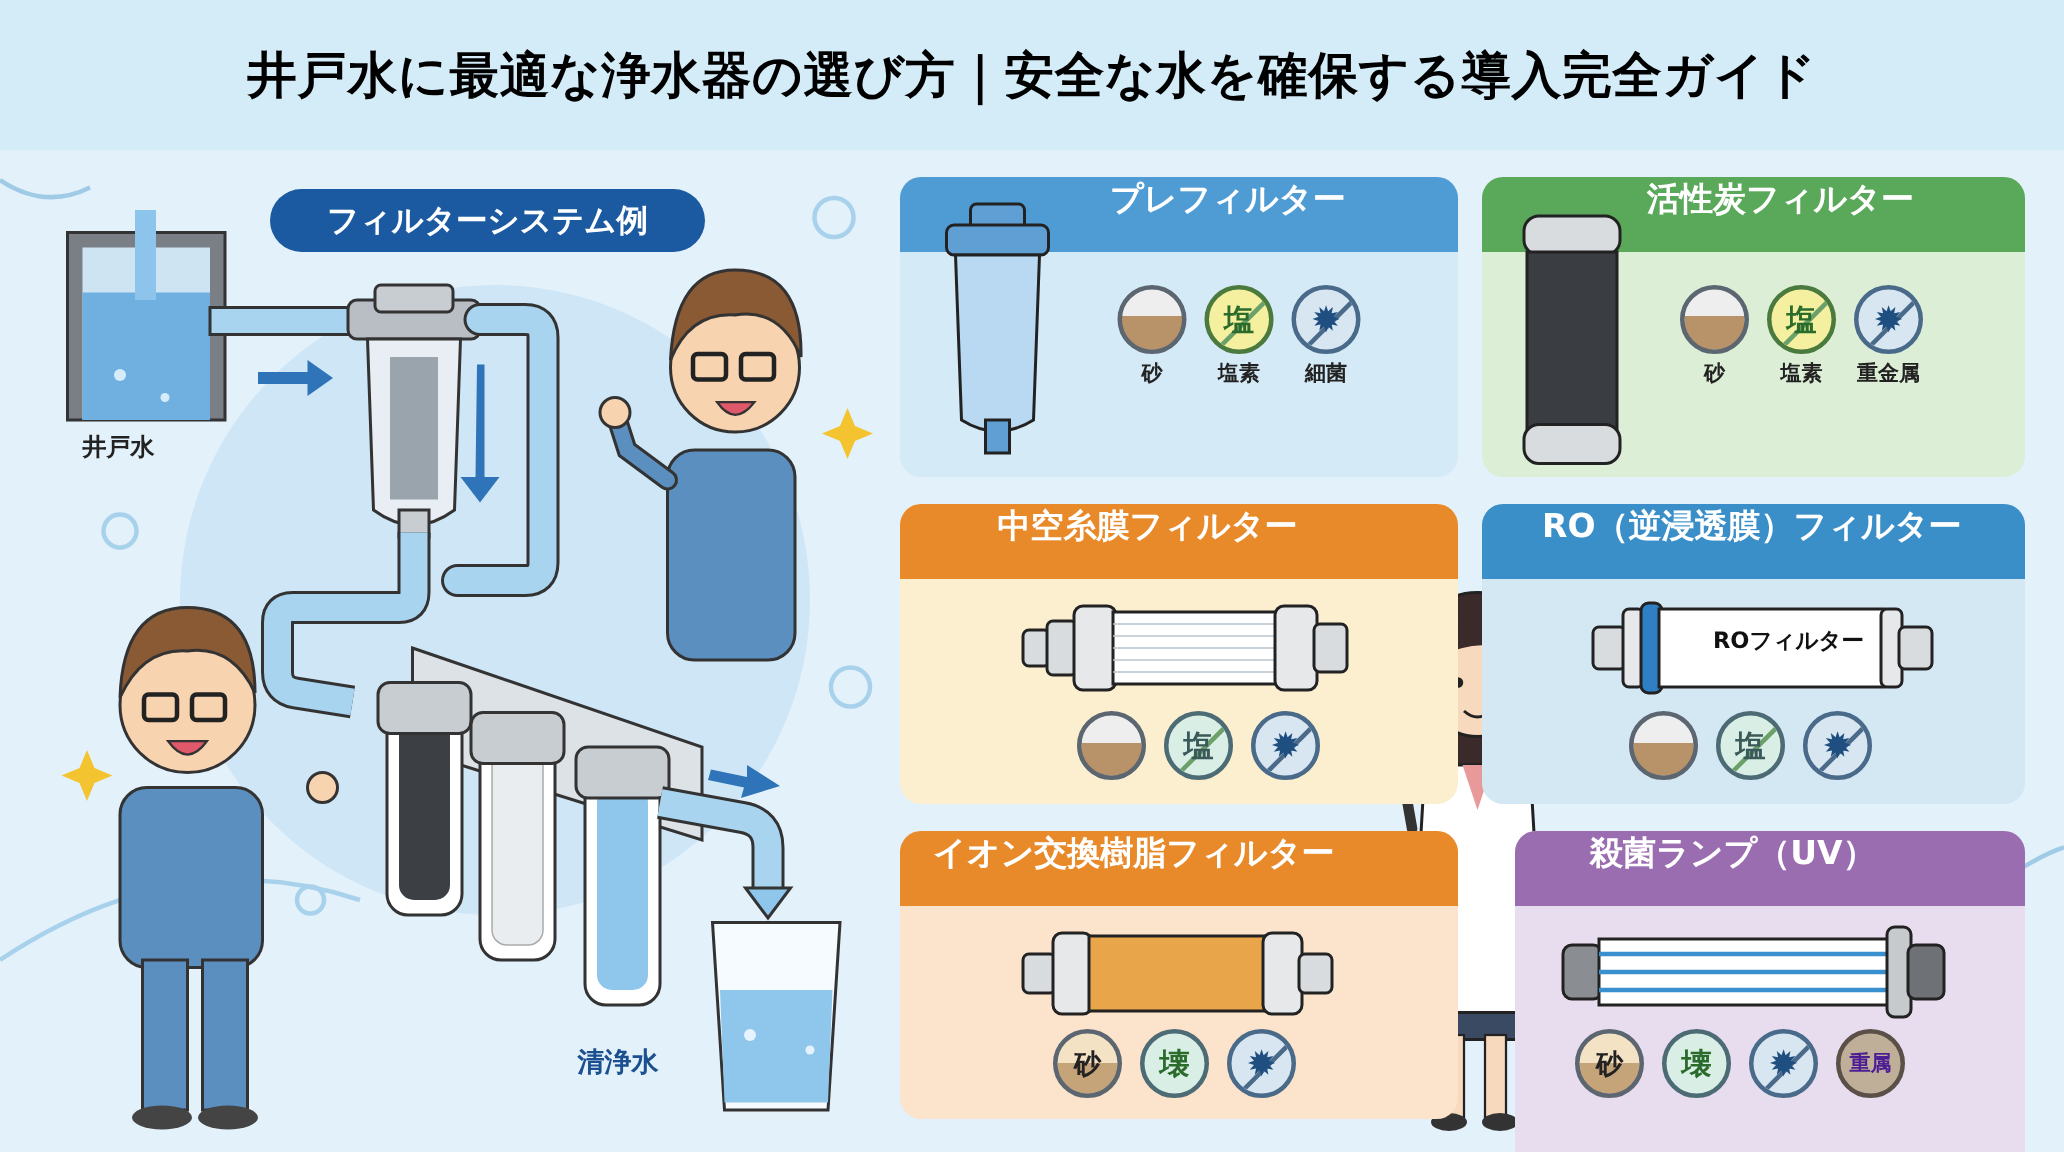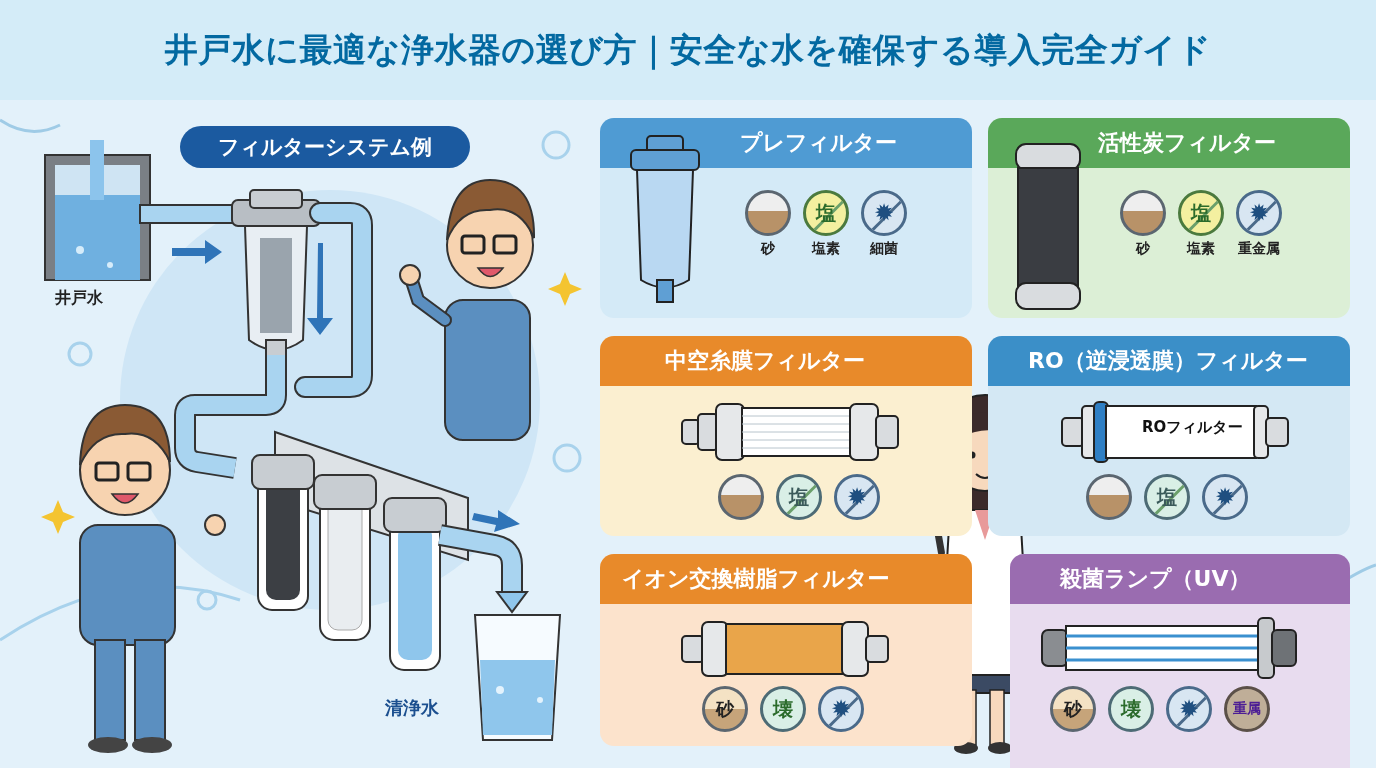--- a/index.html
+++ b/index.html
@@ -8,39 +8,39 @@
     font-family: "DejaVu Sans", "Liberation Sans", sans-serif;
     background: #e3f1fa;
     position: relative;
   }
   .header {
     position: absolute; left: 0; top: 0; width: 1376px; height: 100px;
     background: #d4ecf8;
     display: flex; align-items: center; justify-content: center;
   }
   .header h1 {
-    font-size: 33px; font-weight: bold; color: #0369a1; letter-spacing: 0.5px;
+    font-size: 33px; font-weight: bold; color: #000000; letter-spacing: 0.5px;
   }
   .bg-art { position: absolute; left: 0; top: 0; }
 
   .pill {
     position: absolute; left: 180px; top: 126px; width: 290px; height: 42px;
     background: #1b5aa0; border-radius: 21px; color: #fff;
     font-size: 21px; font-weight: bold;
     display: flex; align-items: center; justify-content: center;
   }
   .label { position: absolute; font-weight: bold; }
   .lbl-well { left: 55px; top: 288px; font-size: 16px; color: #222; }
   .lbl-clean { left: 385px; top: 696px; font-size: 18px; color: #1b4f8f; }
 
   .card {
     position: absolute; border-radius: 14px; overflow: hidden;
   }
   .card .card-head {
-    height: 50px; display: flex; align-items: center; color: #fff;
+    height: 50px; display: flex; align-items: flex-start; color: #fff;
     font-weight: bold; font-size: 22px;
   }
   .card .icons {
     position: absolute; display: flex; gap: 12px;
   }
   .badge {
     display: flex; flex-direction: column; align-items: center; gap: 4px;
   }
   .circ {
     width: 46px; height: 46px; border-radius: 50%;

